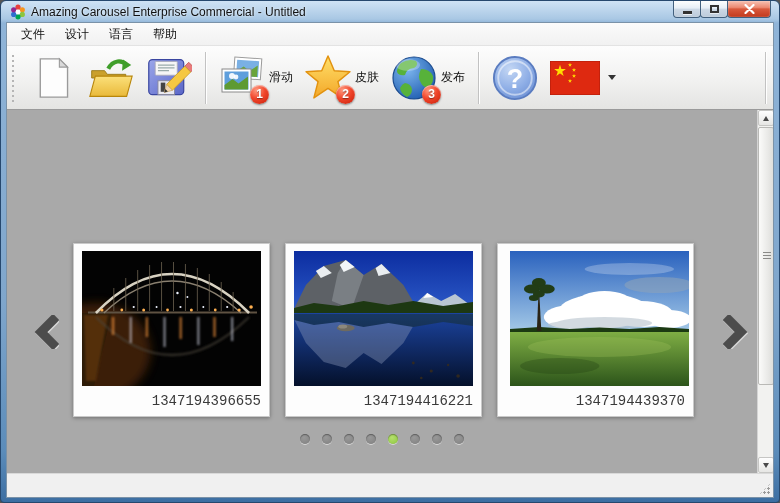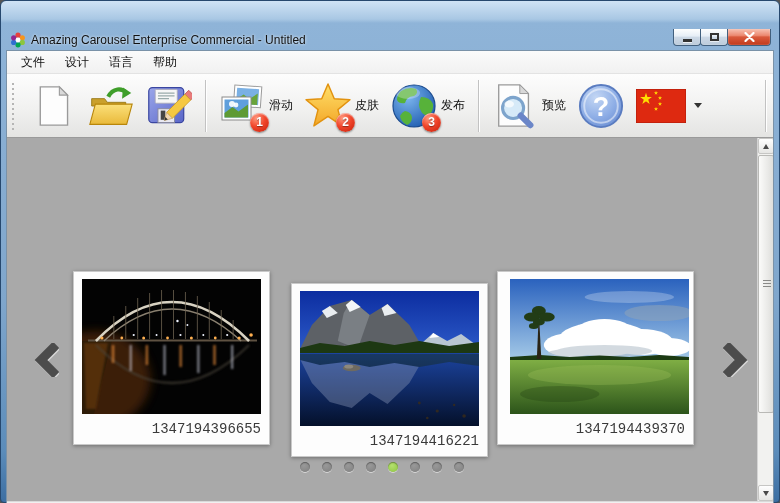--- a/index.html
+++ b/index.html
@@ -8,21 +8,21 @@
 
   
   .window {
     width:780px; height:503px;
     background:linear-gradient(180deg,#cfe3f5 0%,#a9c8e4 18px,#8fb4d8 22px,#7fa6cc 60%,#5b8cba 90%,#3c6ea2 100%);
     border:1px solid #26486e;
     border-radius:6px 6px 4px 4px;
     padding:0 5px 5px 5px;
     position:relative;
   }
-  .titlebar { height:21px; display:flex; align-items:center; padding-left:4px; position:relative;margin-top:28px; }
+  .titlebar { height:21px; display:flex; align-items:center; padding-left:4px; position:relative; }
   .app-icon { width:16px; height:16px; margin-right:5px; flex:0 0 auto; }
   .title-text { font-size:12px; color:#111; text-shadow:0 0 3px rgba(255,255,255,.9); white-space:nowrap; }
   .win-controls { position:absolute; top:0; right:3px; display:flex; }
   .win-btn {
     height:17px; width:28px; border:1px solid #42607e; border-top:none;
     border-radius:0 0 4px 4px; margin-left:-1px;
     background:linear-gradient(180deg,#fdfefe 0%,#e6eef6 45%,#cdd9e6 50%,#bccbdb 100%);
     display:flex; align-items:center; justify-content:center;
     box-shadow:inset 0 0 1px #fff;
   }
@@ -79,21 +79,21 @@
     background:#fdfdfd; border:1px solid #c9c9c9;
     box-shadow:0 1px 4px rgba(0,0,0,.35);
     padding:7px 8px 0 8px;
   }
   .polaroid .photo { width:179px; height:135px; display:block; background:#000; }
   .polaroid .caption {
     height:16px; line-height:31px; text-align:right;
     font-family:Liberation Mono, monospace;
     font-size:14px; color:#3a3a3a; letter-spacing:0;
   }
-  .p1 { left:66px; } .p2 { left:284px;margin-top:12px; } .p3 { left:490px;padding-left:12px; }
+  .p1 { left:66px; } .p2 { left:278px; } .p3 { left:490px;padding-left:12px; }
 
   .dots { position:absolute; left:0; right:0; top:324px; display:flex; justify-content:center; gap:12px; }
   .dot { width:10px; height:10px; border-radius:50%;
     box-shadow:inset 0 1px 1px rgba(0,0,0,.35), 0 1px 0 rgba(255,255,255,.55); cursor:pointer; }
 
   
   .scrollbar { flex:0 0 16px; background:#f2f2f0; border-left:1px solid #d4d4d4; position:relative; }
   .sb-btn { position:absolute; left:0; width:16px; height:16px;
     background:linear-gradient(180deg,#fefefe,#e6e6e4); border:1px solid #c6c6c4; border-radius:2px;
     display:flex; align-items:center; justify-content:center; }
@@ -256,32 +256,20 @@
             <path d="M14,28 q6,1 7,6 q0,6 -5,8 q-6,-3 -7,-9 q2,-4 5,-5z" fill="#57b23a"></path>
             <ellipse cx="17" cy="10" rx="12" ry="6" fill="#fff" opacity=".28"></ellipse>
           </svg>
           <div class="badge">3</div>
         </div>
         <span class="tb-label">发布</span>
       </div>
 
       <div class="tb-sep"></div>
 
-      <div class="tb-btn">
-        <div class="tb-icon">
-          <svg width="46" height="48" viewBox="0 0 48 50">
-            <path d="M7,3 h22 l9,9 v34 h-31 z" fill="#fdfdfd" stroke="#9a9a9a" stroke-width="1.4"></path>
-            <path d="M29,3 l9,9 h-9 z" fill="#d9d9d9" stroke="#9a9a9a" stroke-width="1"></path>
-            <circle cx="22" cy="27" r="11" fill="#cfe6f7" fill-opacity=".85" stroke="#7da4cc" stroke-width="3.2"></circle>
-            <ellipse cx="18" cy="23" rx="5" ry="3.5" fill="#fff" opacity=".7"></ellipse>
-            <line x1="30" y1="35" x2="40" y2="45" stroke="#6b86c8" stroke-width="6.5" stroke-linecap="round"></line>
-          </svg>
-        </div>
-        <span class="tb-label">预览</span>
-      </div>
 
       <div class="tb-btn">
         <div class="tb-icon">
           <svg width="48" height="48" viewBox="0 0 48 48">
             <defs>
                 <radialGradient id="gHelp" cx="38%" cy="30%" r="85%">
               <stop offset="0" stop-color="#c4d7f4"></stop>
                   <stop offset="55%" stop-color="#8eaee6"></stop>
                   <stop offset="1" stop-color="#6488cf"></stop>
             </radialGradient>

